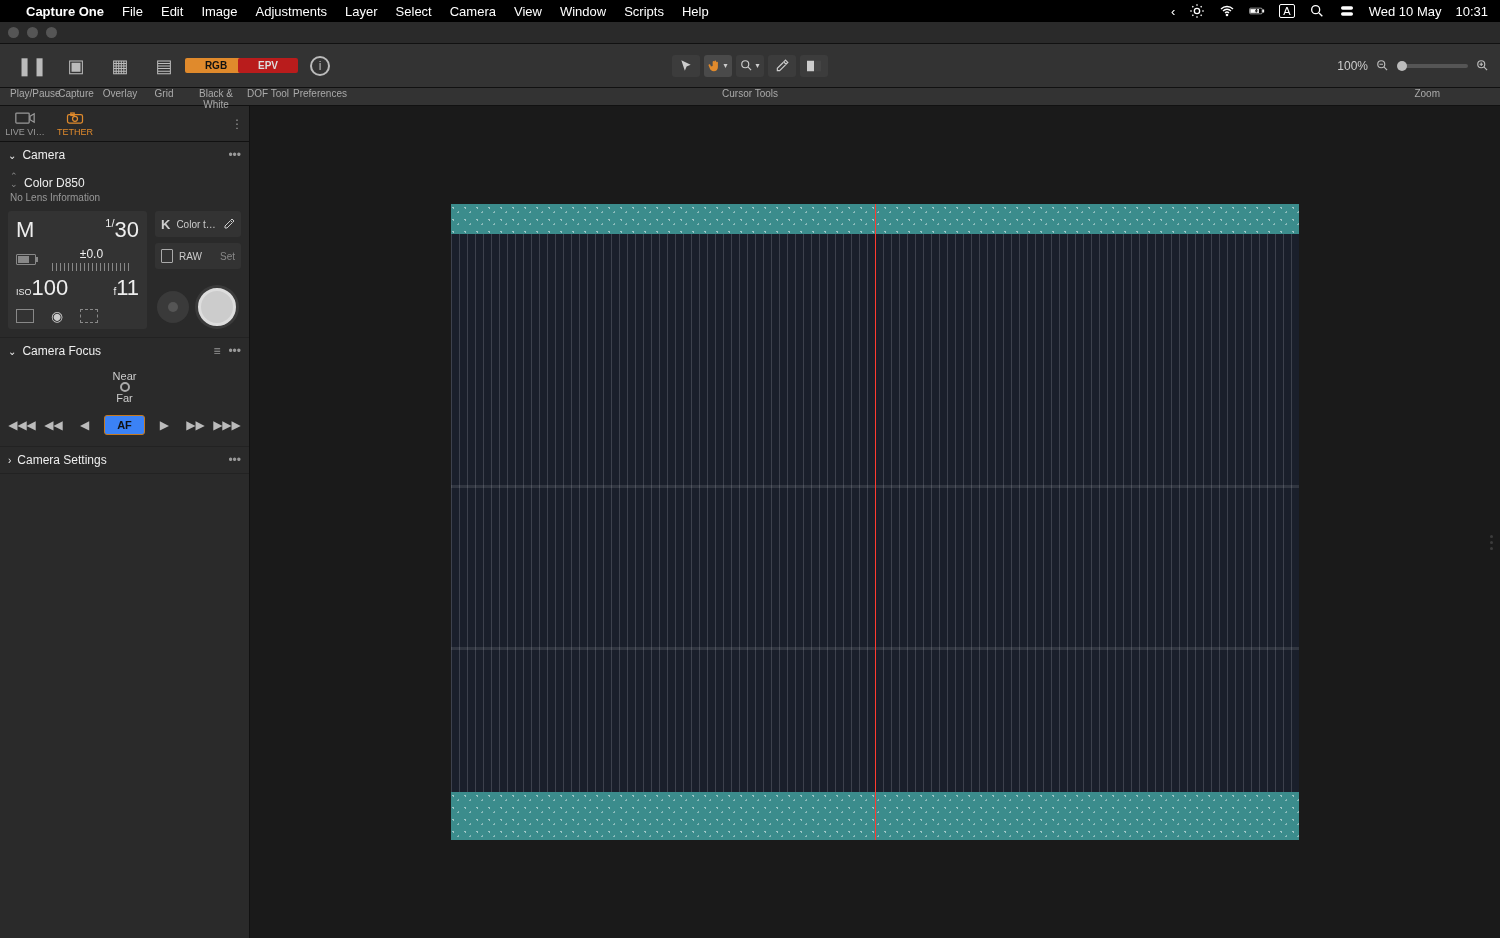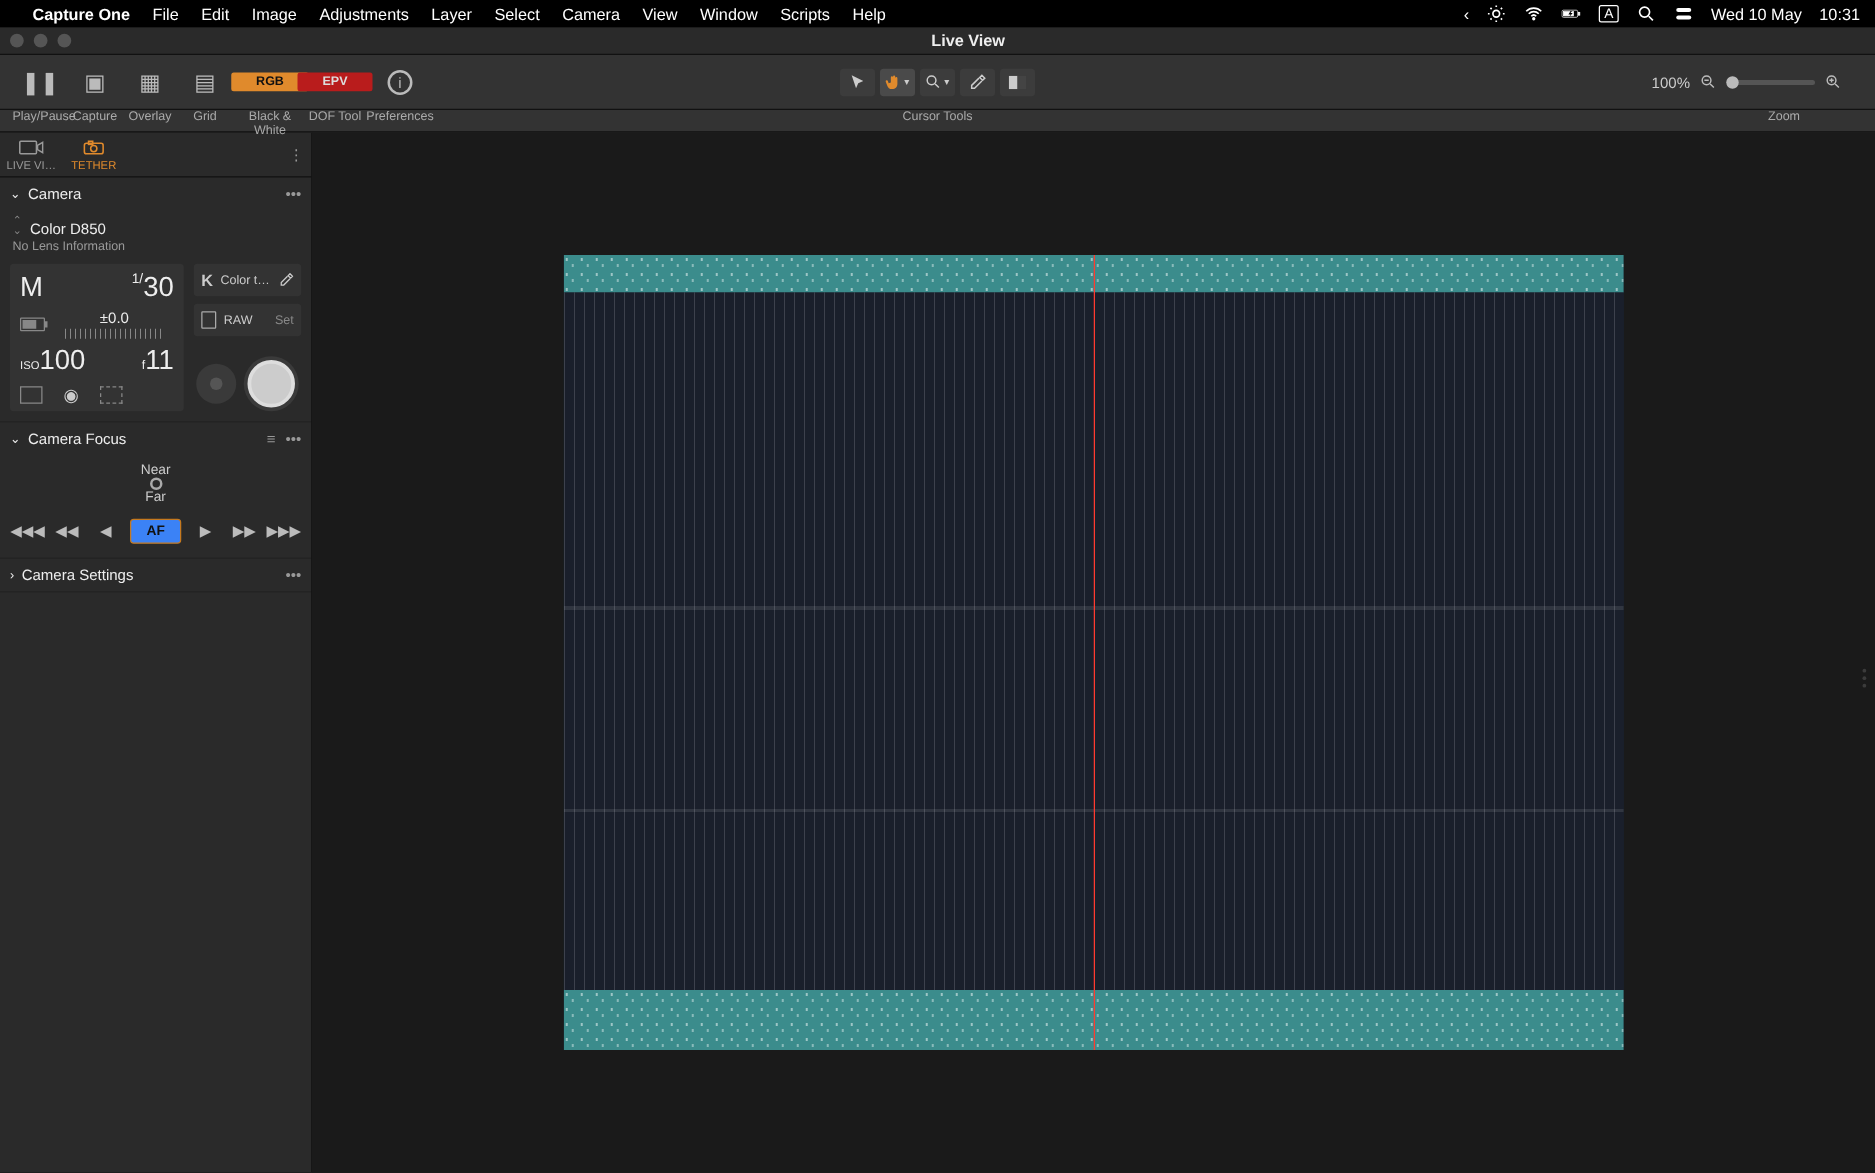--- a/index.html
+++ b/index.html
@@ -17,21 +17,21 @@
 .titlebar { height:22px; background:#2a2a2a; display:flex; align-items:center; padding:0 8px; border-bottom:1px solid #111; }
 .traffic { display:flex; gap:8px; }
 .traffic span { width:11px; height:11px; border-radius:50%; background:#555; }
 .win-title { flex:1; text-align:center; font-size:13px; font-weight:600; color:#eee; }
 
 
 .toolbar { height:44px; background:#333; display:flex; align-items:center; border-bottom:1px solid #111; position:relative; }
 .toolbar .left-tools, .toolbar .center-tools, .toolbar .right-tools { display:flex; align-items:center; }
 .toolbar .left-tools { position:absolute; left:0; padding-left:10px; gap:0; }
 .toolbar .center-tools { position:absolute; left:50%; transform:translateX(-50%); gap:4px; }
-.toolbar .right-tools { position:absolute; right:16px; padding-right:10px; gap:10px; align-items:flex-start; }
+.toolbar .right-tools { position:absolute; right:0; padding-right:10px; gap:10px; align-items:flex-start; }
 .tb-btn { width:44px; display:flex; flex-direction:column; align-items:center; justify-content:center; color:#bbb; cursor:pointer; }
 .tb-btn .glyph { display:flex; align-items:center; justify-content:center; height:22px; font-size:18px; }
 .tb-btn.wider { width:60px; }
 .tb-badge { background:#e08a2c; color:#111; font-size:10px; font-weight:600; padding:2px 20px; border-radius:2px; }
 .tb-badge.grey { background:#b91c1c; color:#ddd; }
 .ctr-btn { width:28px; height:22px; display:flex; align-items:center; justify-content:center; background:#3c3c3c; border-radius:3px; cursor:pointer; }
 .zoom-wrapper { display:flex; align-items:center; gap:8px; }
 .zoom-slider { width:70px; height:4px; background:#555; border-radius:2px; position:relative; }
 .zoom-slider::after { content:""; position:absolute; width:10px; height:10px; border-radius:50%; background:#bbb; top:-3px; left:-1px; }
 
@@ -171,21 +171,20 @@
     <span>10:31</span>
   </div>
 </div>
 
 <div class="titlebar">
   <div class="traffic">
     <span></span>
     <span></span>
     <span></span>
   </div>
-  <div class="win-title">Live View</div>
 </div>
 
 <div class="toolbar">
   <div class="left-tools">
     <div class="tb-btn">
         <span class="glyph">❚❚</span>
       </div>
     <div class="tb-btn">
         <span class="glyph">▣</span>
       </div>

